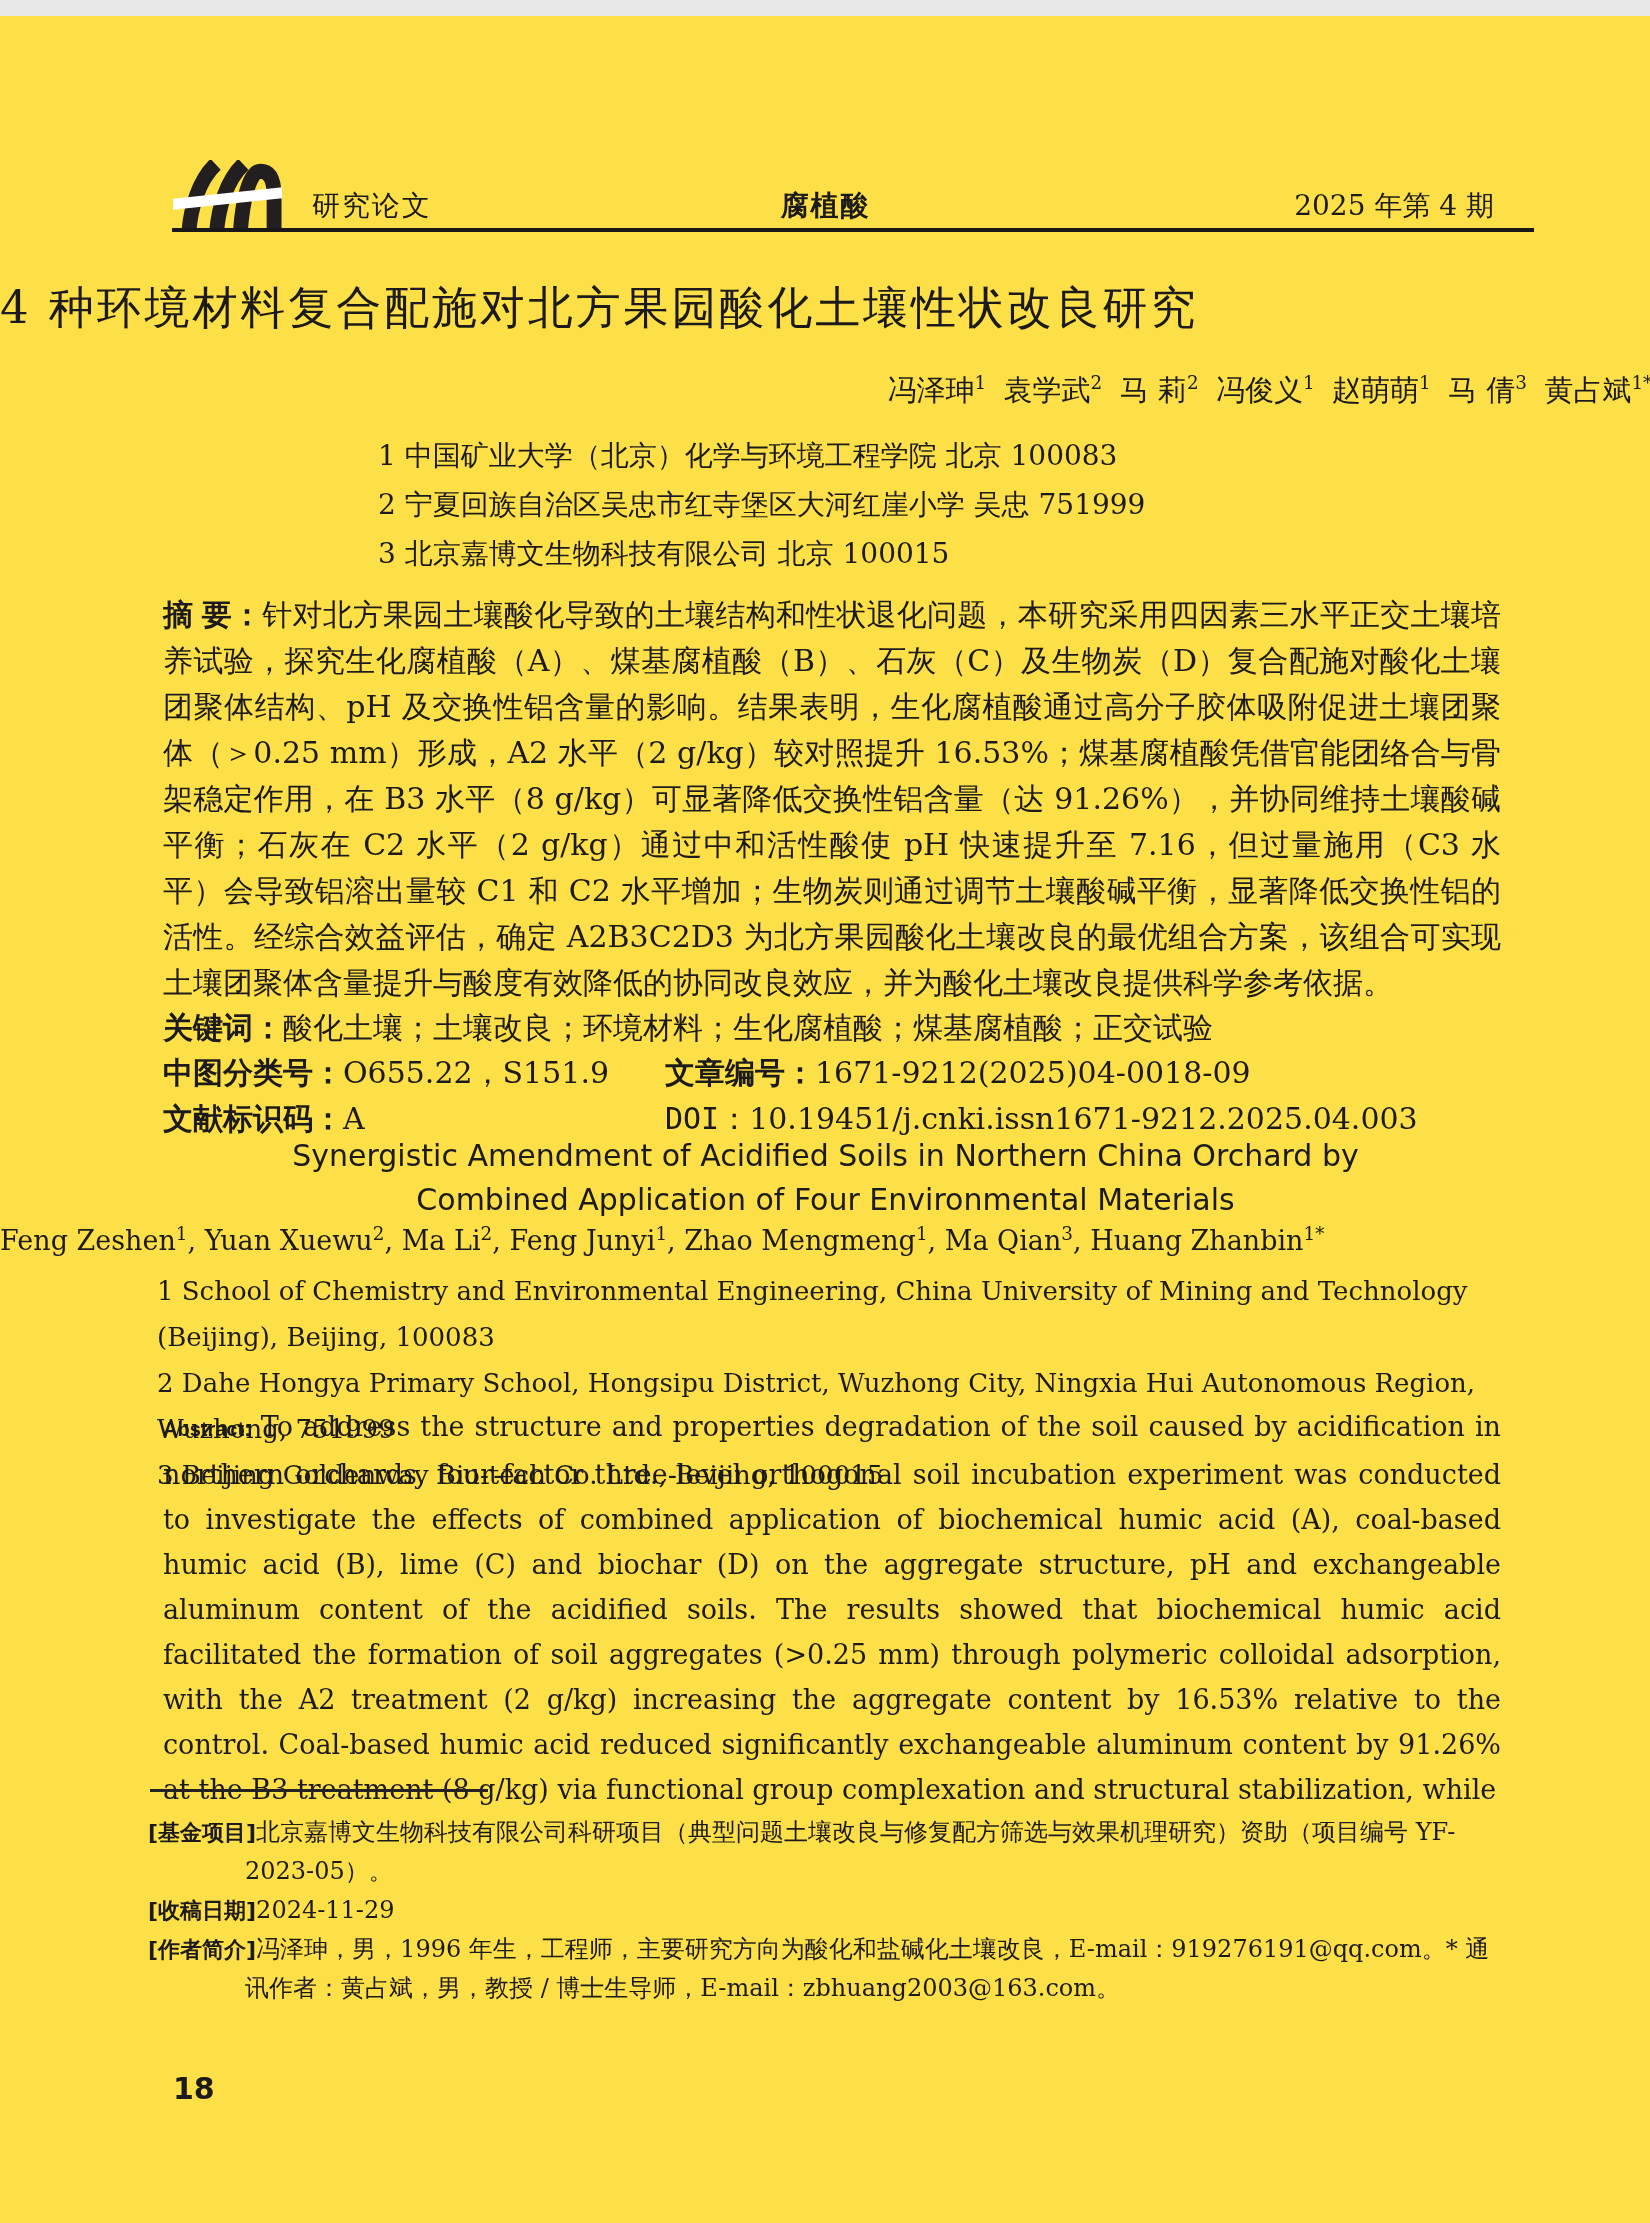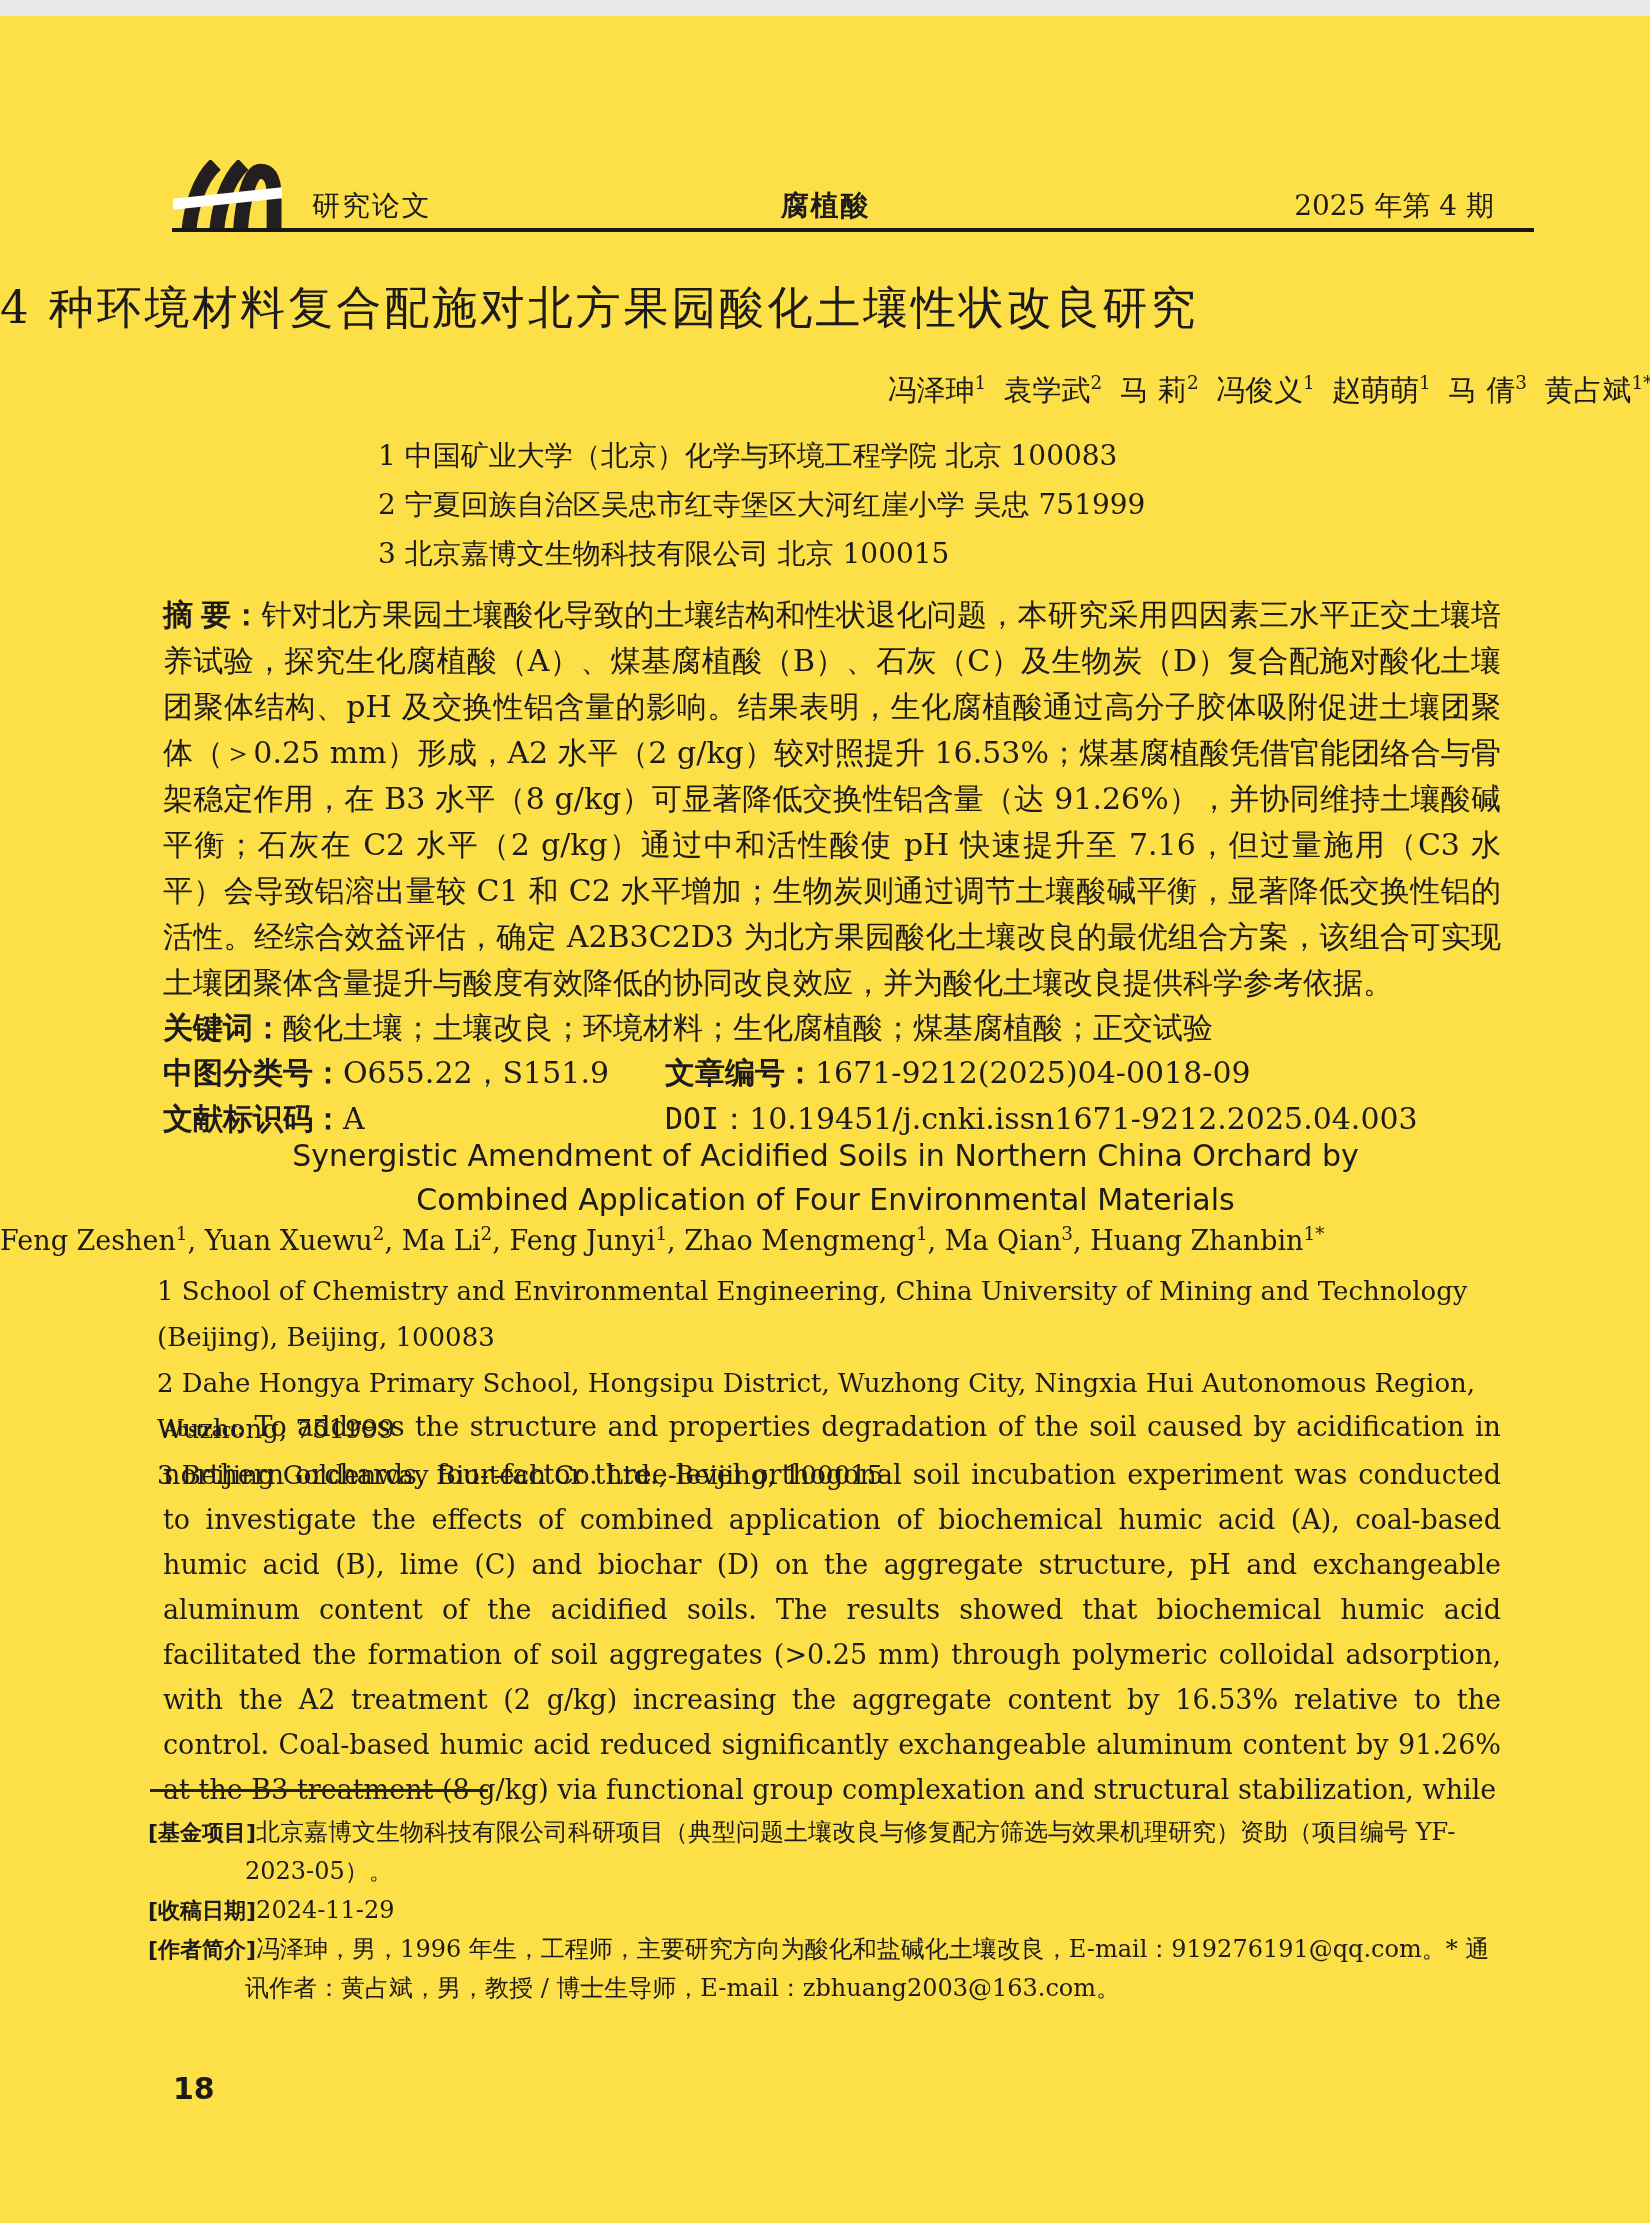--- a/index.html
+++ b/index.html
@@ -20,21 +20,21 @@
   .hdr-rule{position:absolute;left:172px;top:212px;width:1362px;height:3.9px;background:#191717;}
 
   
   .cn-title{position:absolute;left:0;top:262px;width:100%;text-align:left;font-size:45px;letter-spacing:2.9px;font-weight:500;}
   .cn-authors{position:absolute;left:0;top:355px;width:100%;text-align:right;font-size:29px;padding-left:10px;}
   .cn-authors .author{margin:0 8.7px;white-space:nowrap;}
   .cn-authors sup, .en-authors sup{font-size:18.4px;}
   .cn-affils{position:absolute;left:378px;top:415px;font-size:28px;line-height:49px;}
 
   .cn-abstract{position:absolute;left:163px;top:576px;width:1338px;font-size:30px;line-height:46px;text-align:justify;}
-  .lbl{font-family:Liberation Serif, serif;font-weight:700;}
+  .lbl{font-family:Liberation Sans, sans-serif;font-weight:700;}
   .cn-keywords{position:absolute;left:163px;top:992px;width:1338px;font-size:30px;}
   .class-row1,.class-row2{position:absolute;left:163px;width:1338px;font-size:30px;}
   .class-row1{top:1037px;}
   .class-row2{top:1083px;}
   .class-col2{position:absolute;left:502px;top:0;}
   .doi-lbl{font-family:"DejaVu Sans Mono","Liberation Mono",monospace;font-weight:400;}
 
   
   .en-title1,.en-title2{position:absolute;left:0;width:100%;text-align:center;font-family:"DejaVu Sans","Liberation Sans",sans-serif;font-size:30px;}
   .en-title1{top:1122px;}

